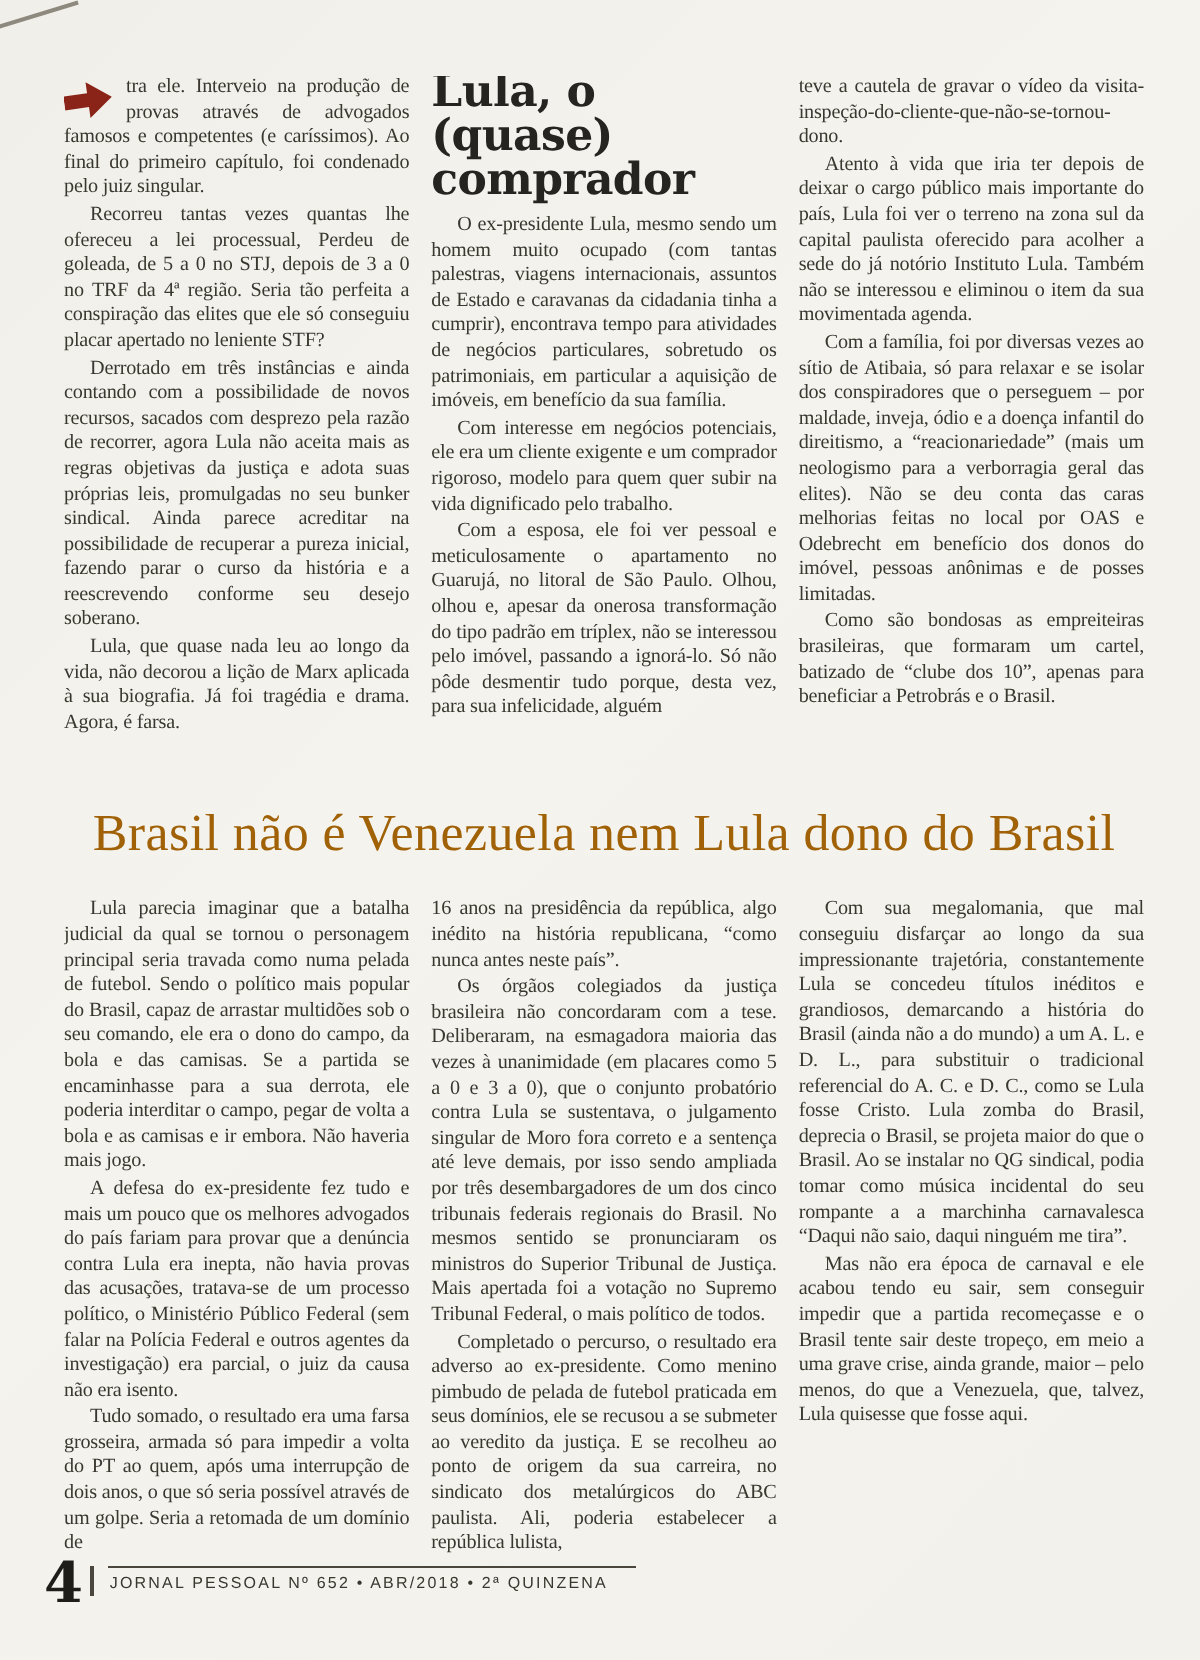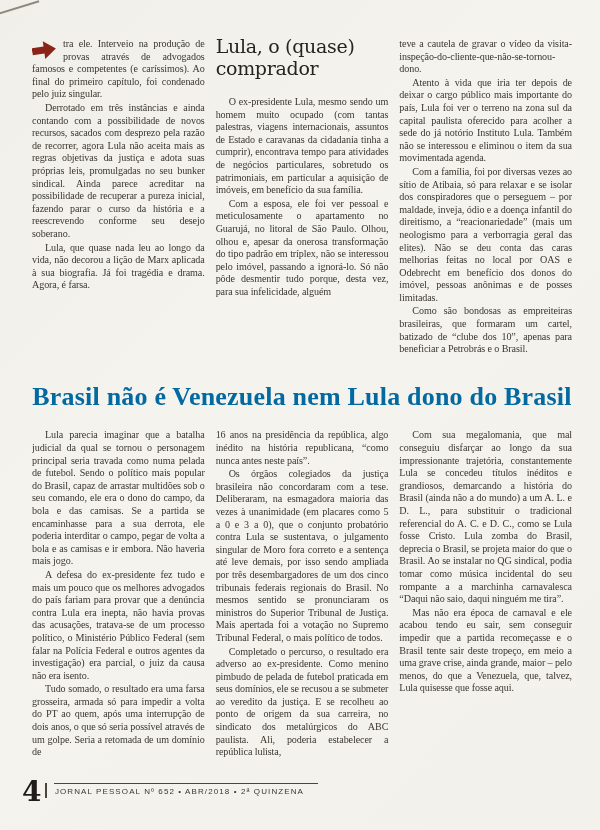--- a/index.html
+++ b/index.html
@@ -34,34 +34,34 @@
 
   .cont-arrow {
     float: left;
     width: 25px; height: 20px;
     margin: 2px 6px 0 0;
   }
   .cont-arrow svg { width: 100%; height: 100%; transform: rotate(-8deg); }
 
   .article-heading {
     font-family: "DejaVu Serif", serif;
-    font-weight: normal;
-    font-size: 19px; line-height: 22px;
+    font-weight: bold;
+    font-size: 22px; line-height: 22px;
     color: #262420;
-    margin: -3px 0 17px 0;
+    margin: -3px 0 6px 0;
     letter-spacing: -0.3px;
   }
 
   .headline {
     font-family: "Liberation Serif", serif;
     font-size: 26px; line-height: 30px;
-    font-weight: bold;
-    color: #0369a1;
+    font-weight: normal;
+    color: #a16207;
     text-align: center;
-    margin-top: 0;
+    margin-top: 20px;
     letter-spacing: 0.2px;
   }
 
   .footer {
     position: absolute; left: 22px; bottom: 26px;
     display: flex; align-items: flex-start;
   }
   .footer-pagenum {
     font-family: "DejaVu Serif", serif;
     font-weight: bold;
@@ -91,27 +91,29 @@
 <div class="page">
 
   <div class="cols top-cols">
 
     <div class="col">
       <p class="para no-indent">
         <span class="cont-arrow"><svg viewBox="0 0 25 20" xmlns="http://www.w3.org/2000/svg">
               <path d="M0 6.5 H12 V1 L24 10 L12 19 V13.5 H0 Z" fill="#8a2418"></path>
             </svg></span><span>tra ele. Interveio na produção de provas através de advogados famosos e competentes (e caríssimos). Ao final do primeiro capítulo, foi condenado pelo juiz singular.</span>
       </p>
+      <p class="para">Recorreu tantas vezes quantas lhe ofereceu a lei processual, Perdeu de goleada, de 5 a 0 no STJ, depois de 3 a 0 no TRF da 4ª região. Seria tão perfeita a conspiração das elites que ele só conseguiu placar apertado no leniente STF?</p>
       <p class="para">Derrotado em três instâncias e ainda contando com a possibilidade de novos recursos, sacados com desprezo pela razão de recorrer, agora Lula não aceita mais as regras objetivas da justiça e adota suas próprias leis, promulgadas no seu bunker sindical. Ainda parece acreditar na possibilidade de recuperar a pureza inicial, fazendo parar o curso da história e a reescrevendo conforme seu desejo soberano.</p>
       <p class="para">Lula, que quase nada leu ao longo da vida, não decorou a lição de Marx aplicada à sua biografia. Já foi tragédia e drama. Agora, é farsa.</p>
     </div>
 
     <div class="col">
       <h2 class="article-heading">Lula, o (quase) comprador</h2>
       <p class="para">O ex-presidente Lula, mesmo sendo um homem muito ocupado (com tantas palestras, viagens internacionais, assuntos de Estado e caravanas da cidadania tinha a cumprir), encontrava tempo para atividades de negócios particulares, sobretudo os patrimoniais, em particular a aquisição de imóveis, em benefício da sua família.</p>
+      <p class="para">Com interesse em negócios potenciais, ele era um cliente exigente e um comprador rigoroso, modelo para quem quer subir na vida dignificado pelo trabalho.</p>
       <p class="para">Com a esposa, ele foi ver pessoal e meticulosamente o apartamento no Guarujá, no litoral de São Paulo. Olhou, olhou e, apesar da onerosa transformação do tipo padrão em tríplex, não se interessou pelo imóvel, passando a ignorá-lo. Só não pôde desmentir tudo porque, desta vez, para sua infelicidade, alguém</p>
     </div>
 
     <div class="col">
       <p class="para no-indent">teve a cautela de gravar o vídeo da visita-inspeção-do-cliente-que-não-se-tornou-dono.</p>
       <p class="para">Atento à vida que iria ter depois de deixar o cargo público mais importante do país, Lula foi ver o terreno na zona sul da capital paulista oferecido para acolher a sede do já notório Instituto Lula. Também não se interessou e eliminou o item da sua movimentada agenda.</p>
       <p class="para">Com a família, foi por diversas vezes ao sítio de Atibaia, só para relaxar e se isolar dos conspiradores que o perseguem – por maldade, inveja, ódio e a doença infantil do direitismo, a “reacionariedade” (mais um neologismo para a verborragia geral das elites). Não se deu conta das caras melhorias feitas no local por OAS e Odebrecht em benefício dos donos do imóvel, pessoas anônimas e de posses limitadas.</p>
       <p class="para">Como são bondosas as empreiteiras brasileiras, que formaram um cartel, batizado de “clube dos 10”, apenas para beneficiar a Petrobrás e o Brasil.</p>
     </div>
   </div>

